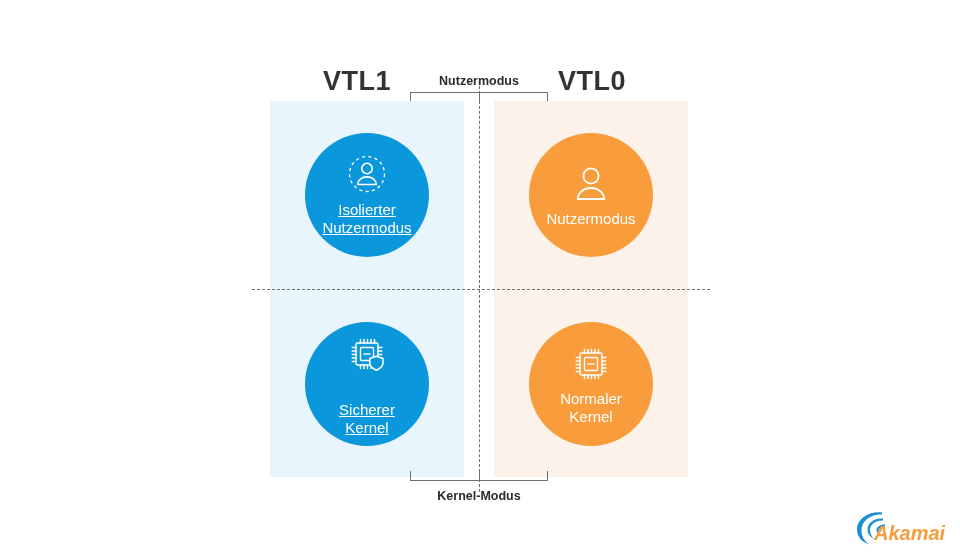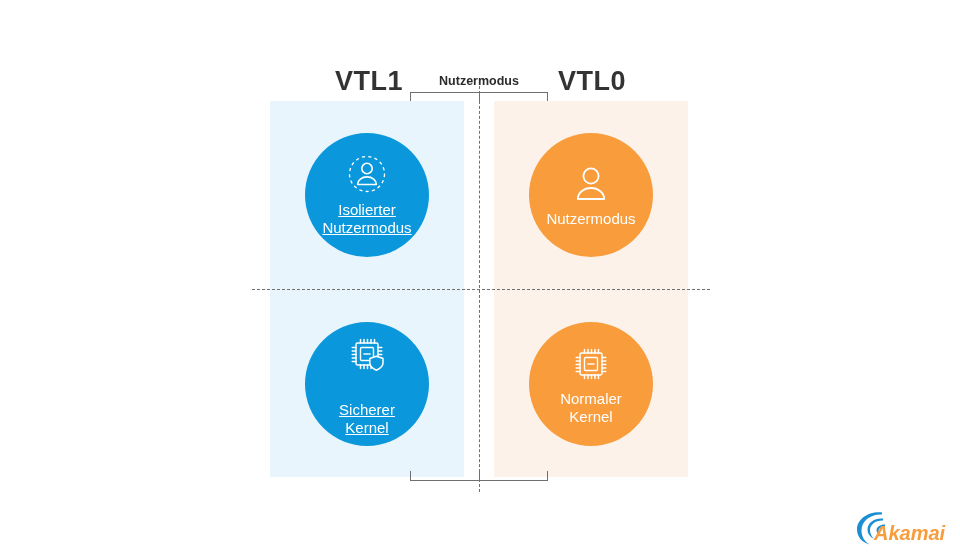--- a/index.html
+++ b/index.html
@@ -13,21 +13,21 @@
 
   
   .vtl-title {
     position:absolute;
     font-size:27px;
     font-weight:bold;
     color:#333333;
     letter-spacing:0.5px;
     white-space:nowrap;
   }
-  #vtl1-title { left:335px; top:66px; }
+  #vtl1-title { left:323px; top:66px; }
   #vtl0-title { left:558px; top:66px; }
 
   
   .panel { position:absolute; }
   #panel-vtl1 { left:270px; top:101px; width:194px; height:376px; background:#e8f5fd; }
   #panel-vtl0 { left:494px; top:101px; width:194px; height:376px; background:#fdf2e9; }
 
   
   #v-divider {
     position:absolute; left:479px; top:86px; width:0; height:406px;
@@ -123,20 +123,21 @@
     <span class="leg r"></span>
   </div>
   <div class="bracket-label" id="label-user">Nutzermodus</div>
 
   <div class="bracket" id="bracket-kernel">
     <span class="bar"></span>
     <span class="leg l"></span>
     <span class="leg c"></span>
     <span class="leg r"></span>
   </div>
+  <div class="bracket-label" id="label-kernel">Kernel-Modus</div>
 
   <div class="node blue" id="node-isolated">
     <span class="glyph">
       <svg viewBox="0 0 46 44">
         <circle cx="23" cy="21" r="17.5" fill="none" stroke="#ffffff" stroke-width="1.3" stroke-dasharray="3.2 3.2"></circle>
         <circle cx="23" cy="15.5" r="5.2" fill="none" stroke="#ffffff" stroke-width="1.6"></circle>
         <path d="M13.6 31.5 a9.4 7.6 0 0 1 18.8 0 z" fill="none" stroke="#ffffff" stroke-width="1.6" stroke-linejoin="round"></path>
       </svg>
     </span>
     <span class="caption">Isolierter

